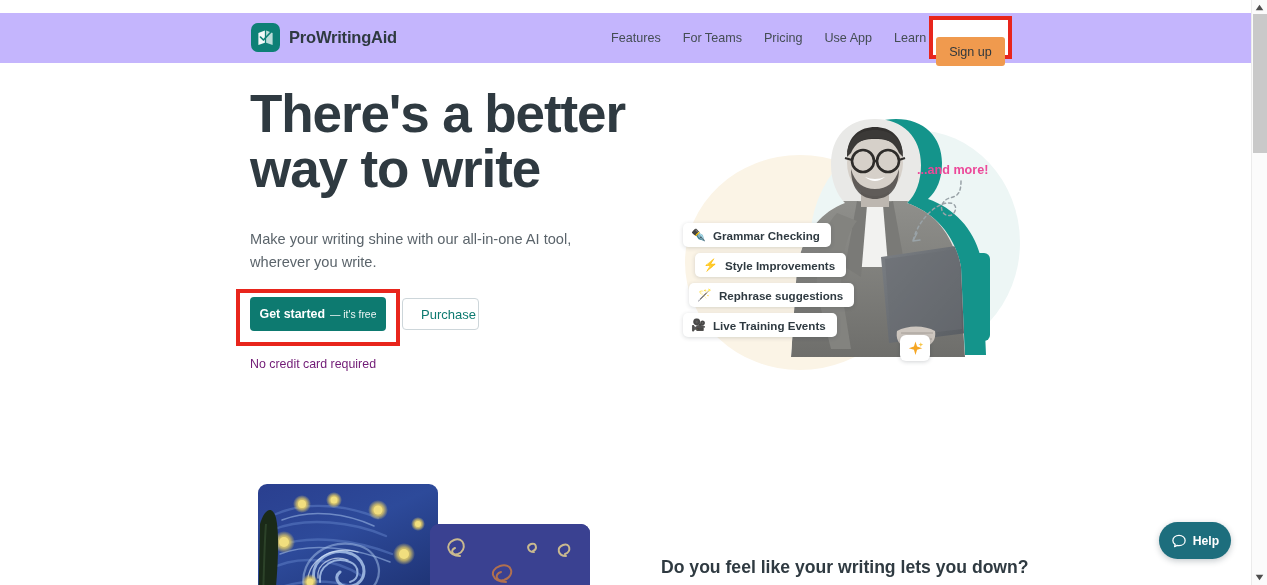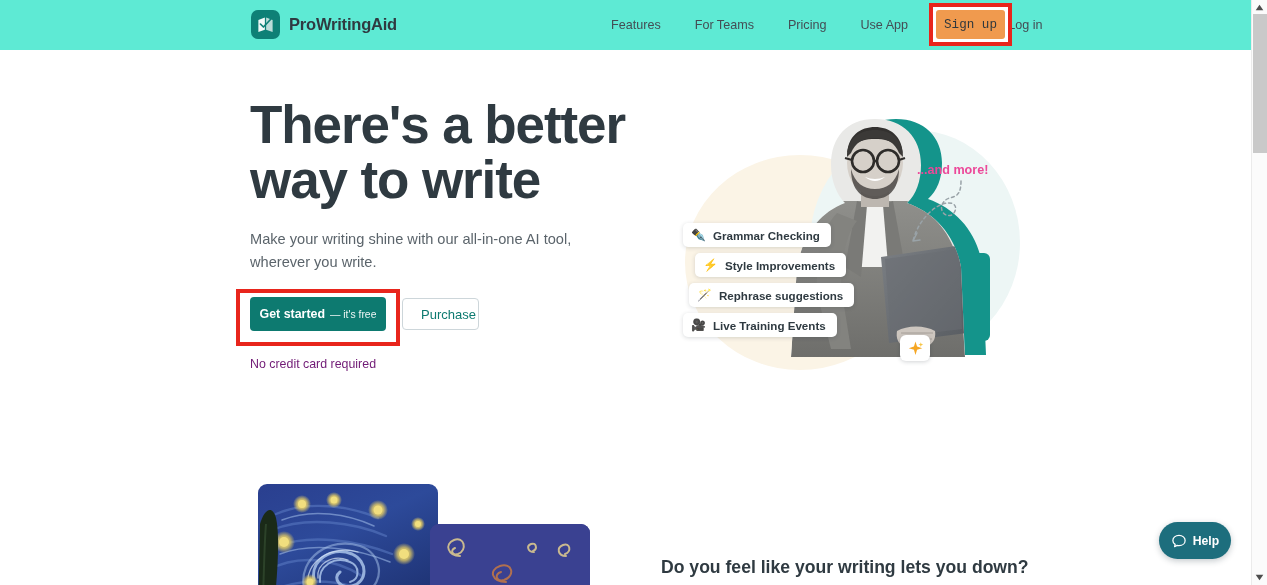--- a/index.html
+++ b/index.html
@@ -27,24 +27,24 @@
     left: 0; top: 0;
     width: 1251px;
     height: 585px;
     background: #ffffff;
     overflow: hidden;
   }
 
   
   #header {
     position: absolute;
-    left: 0; top: 0;
+    left: 0; top: 13px;
     width: 1251px;
     height: 50px;
-    background: #5eead4;
+    background: #c4b5fd;
   }
 
   #brand {
     position: absolute;
     left: 251px; top: 10px;
     display: flex;
     align-items: center;
     gap: 9px;
     text-decoration: none;
   }
@@ -65,21 +65,21 @@
     letter-spacing: -0.2px;
     white-space: nowrap;
   }
 
   #nav {
     position: absolute;
     left: 600px; top: 0;
     height: 50px;
     display: flex;
     align-items: center;
-    gap: 12px;
+    gap: 0px;
   }
   .nav-link {
     font-size: 12.6px;
     color: #444d54;
     text-decoration: none;
     padding: 6px 11px;
     white-space: nowrap;
     cursor: pointer;
   }
 
@@ -93,29 +93,30 @@
     padding: 3px;
   }
   #signup-btn {
     width: 100%;
     height: 100%;
     background: #f09a4e;
     border: none;
     border-radius: 3px;
     color: #30383d;
     font-size: 12.6px;
-    font-family: Liberation Mono, monospace;
+    font-family: Liberation Sans, sans-serif;
     cursor: pointer;
     white-space: nowrap;
+    margin-top: 14px;
   }
 
   
   #hero-title {
     position: absolute;
-    left: 250px; top: 97px;
+    left: 250px; top: 86px;
     width: 420px;
     font-size: 53px;
     line-height: 55px;
     font-weight: bold;
     color: #2f3a41;
     letter-spacing: -1.1px;
   }
   #hero-sub {
     position: absolute;
     left: 250px; top: 228px;

